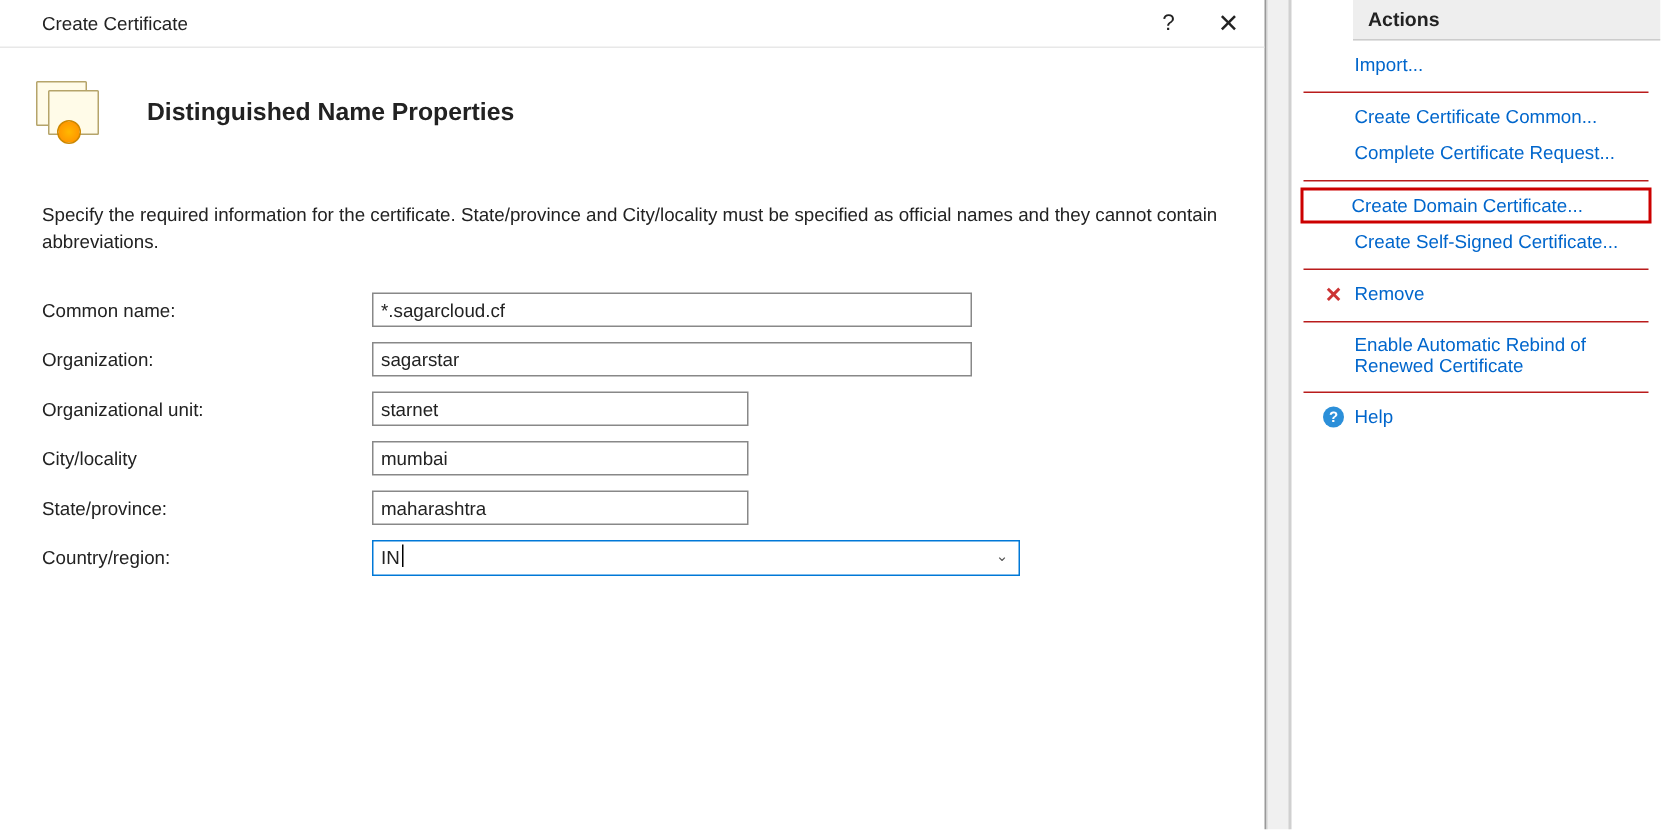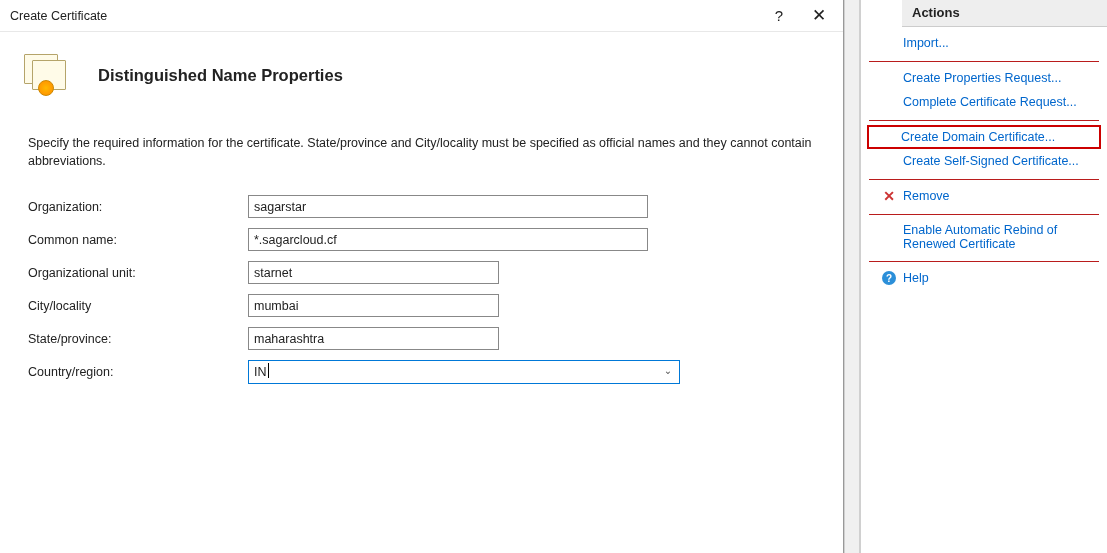--- a/index.html
+++ b/index.html
@@ -19,21 +19,21 @@
       width: 844px;
       height: 553px;
       border-right: 1px solid #999;
       position: relative;
       background: #fff;
     }
     .titlebar {
       display: flex;
       align-items: center;
       height: 32px;
-      padding: 0 4px 0 10px;
+      padding: 0 4px 0 28px;
       font-size: 12.5px;
       color: #222;
       border-bottom: 1px solid #e8e8e8;
     }
     .title-text {
       flex: 1;
     }
     .title-btn {
       width: 40px;
       height: 28px;
@@ -225,26 +225,26 @@
       <div class="doc2"></div>
       <div class="seal"></div>
     </div>
     <div class="header-title">Distinguished Name Properties</div>
   </div>
 
   <div class="description">Specify the required information for the certificate. State/province and City/locality must be specified as official names and they cannot contain abbreviations.</div>
 
   <div class="form">
     <div class="row">
+      <span class="label">Common name:</span>
+      <input class="input long" type="text" value="*.sagarcloud.cf" style="">
+    </div>
+    <div class="row">
       <span class="label">Organization:</span>
       <input class="input long" type="text" value="sagarstar" style="">
-    </div>
-    <div class="row">
-      <span class="label">Common name:</span>
-      <input class="input long" type="text" value="*.sagarcloud.cf" style="">
     </div>
     <div class="row">
       <span class="label">Organizational unit:</span>
       <input class="input short" type="text" value="starnet" style="">
     </div>
     <div class="row">
       <span class="label">City/locality</span>
       <input class="input short" type="text" value="mumbai" style="">
     </div>
     <div class="row">
@@ -270,21 +270,21 @@
   <div class="actions-group">
     <div class="action-item">
       <span class="icon-slot"></span>
       <span>Import...</span>
     </div>
   </div>
 
   <div class="actions-group">
     <div class="action-item">
       <span class="icon-slot"></span>
-      <span>Create Properties Request...</span>
+      <span>Create Certificate Common...</span>
     </div>
     <div class="action-item">
       <span class="icon-slot"></span>
       <span>Complete Certificate Request...</span>
     </div>
   </div>
 
   <div class="actions-group">
     <div class="action-item highlighted">
       <span class="icon-slot"></span>

